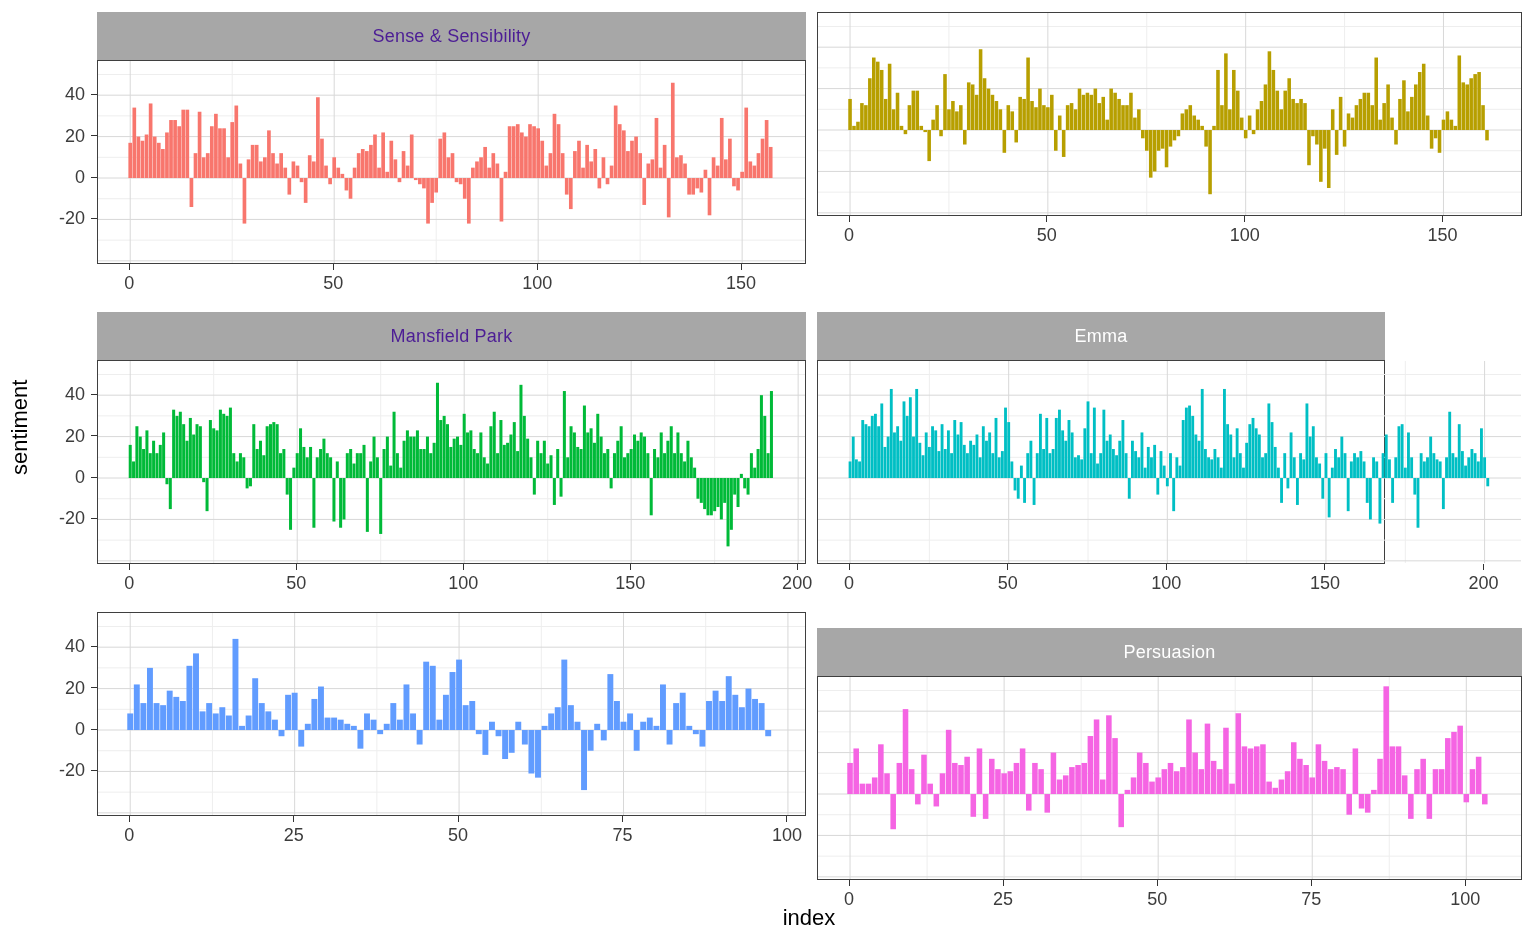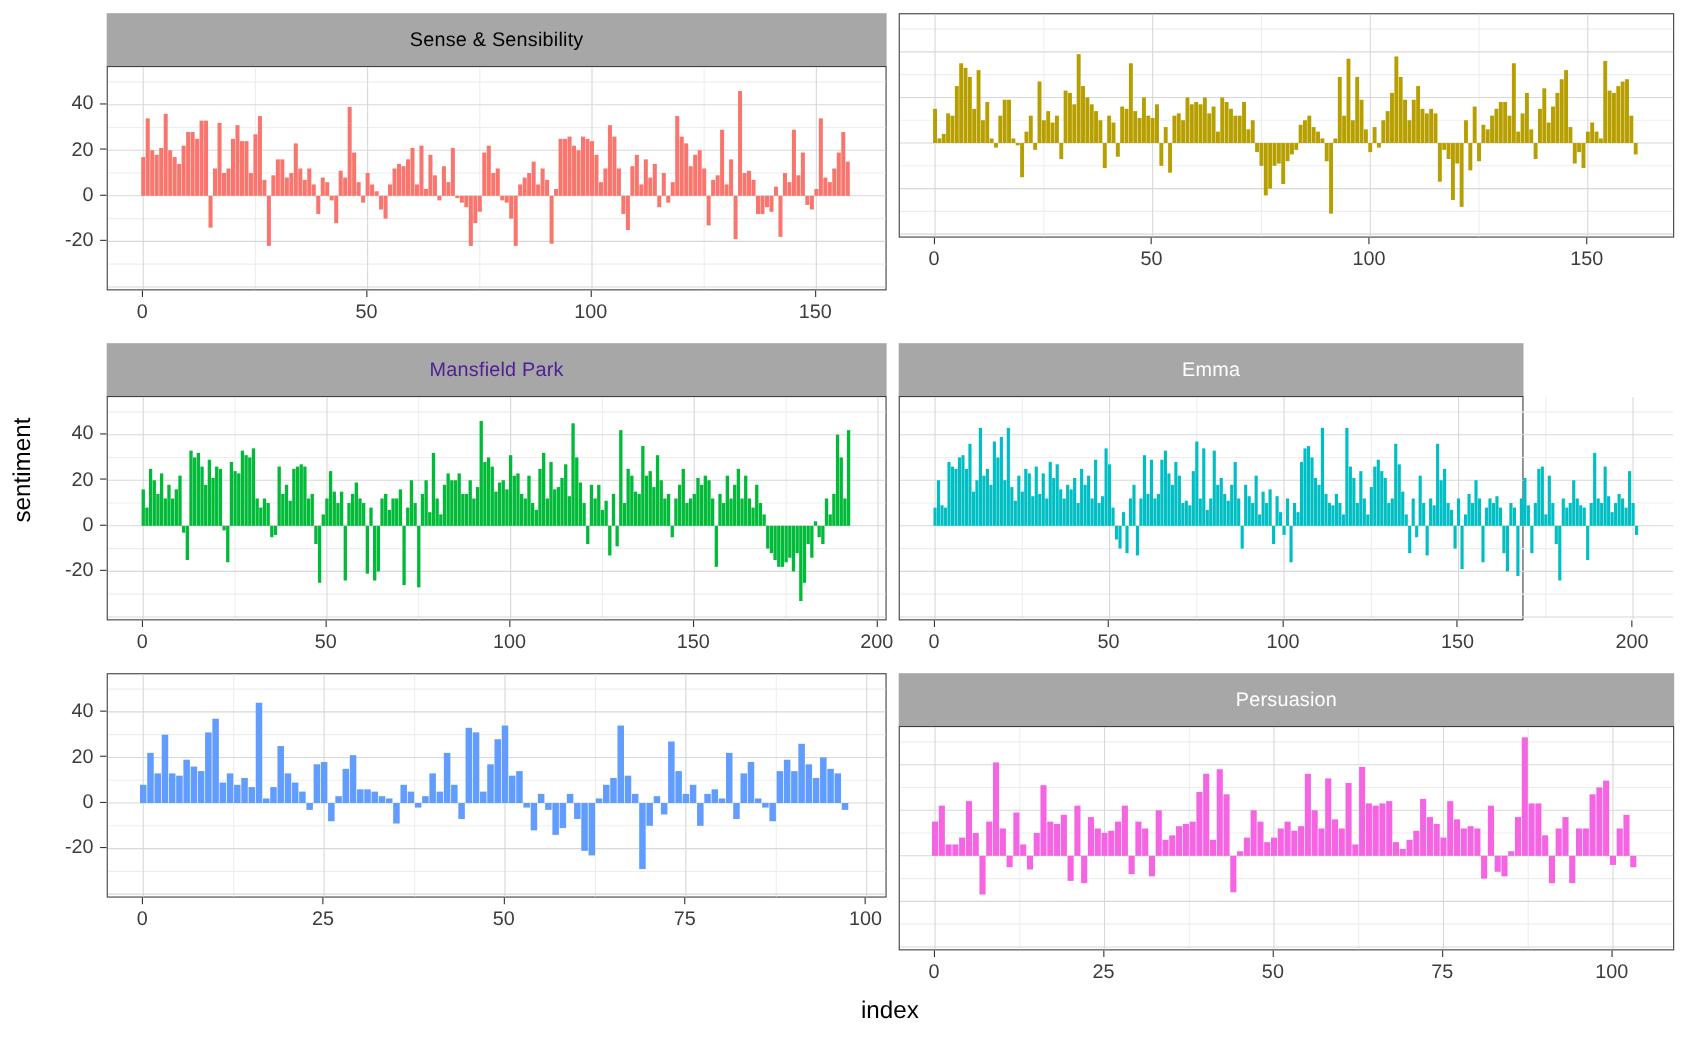--- a/index.html
+++ b/index.html
@@ -59,21 +59,21 @@
       <div class="tickmark" style="top: 33.6726px; background: rgb(51, 51, 51);"></div>
       <div class="ticklabel" style="top: 75.5939px; color: rgb(60, 60, 60);">20</div>
       <div class="tickmark" style="top: 75.0939px; background: rgb(51, 51, 51);"></div>
       <div class="ticklabel" style="top: 117.015px; color: rgb(60, 60, 60);">0</div>
       <div class="tickmark" style="top: 116.515px; background: rgb(51, 51, 51);"></div>
       <div class="ticklabel" style="top: 158.437px; color: rgb(60, 60, 60);">-20</div>
       <div class="tickmark" style="top: 157.937px; background: rgb(51, 51, 51);"></div>
     </div>
 
   <div class="facet" style="left:97px;top:12px;width:709px">
-    <div class="strip" style="background: rgb(167, 167, 167); color: #000000;">
+    <div class="strip" style="background: rgb(167, 167, 167); color: #4c1d95;">
         <span>Sense &amp; Sensibility</span>
       </div>
     <div class="panel" style="border: 1px solid rgb(63, 63, 63);">
         <svg width="707" height="202">
           <line x1="0" y1="13.461928934010153" x2="709" y2="13.461928934010153" stroke="#EEEEEE" stroke-width="1"></line>
           <line x1="0" y1="54.88324873096447" x2="709" y2="54.88324873096447" stroke="#EEEEEE" stroke-width="1"></line>
           <line x1="0" y1="96.30456852791878" x2="709" y2="96.30456852791878" stroke="#EEEEEE" stroke-width="1"></line>
           <line x1="0" y1="137.7258883248731" x2="709" y2="137.7258883248731" stroke="#EEEEEE" stroke-width="1"></line>
           <line x1="0" y1="179.14720812182742" x2="709" y2="179.14720812182742" stroke="#EEEEEE" stroke-width="1"></line>
           <line x1="134.21231300345224" y1="0" x2="134.21231300345224" y2="204" stroke="#EEEEEE" stroke-width="1"></line>
@@ -1072,21 +1072,21 @@
         <div class="ticklabel" style="left: 196.652px; color: rgb(60, 60, 60);">25</div>
         <div class="tickmark" style="left: 360.577px; background: rgb(51, 51, 51);"></div>
         <div class="ticklabel" style="left: 361.077px; color: rgb(60, 60, 60);">50</div>
         <div class="tickmark" style="left: 525.002px; background: rgb(51, 51, 51);"></div>
         <div class="ticklabel" style="left: 525.502px; color: rgb(60, 60, 60);">75</div>
         <div class="tickmark" style="left: 689.427px; background: rgb(51, 51, 51);"></div>
         <div class="ticklabel" style="left: 689.927px; color: rgb(60, 60, 60);">100</div>
       </div>
   </div>
 
-  <div class="facet" style="left:817px;top:612px;width:705px">
+  <div class="facet" style="left:817px;top:628px;width:705px">
     <div class="strip" style="background: rgb(167, 167, 167); color: rgb(255, 255, 255);">
         <span>Persuasion</span>
       </div>
     <div class="panel" style="border: 1px solid rgb(63, 63, 63);">
         <svg width="703" height="202">
           <line x1="0" y1="13.461928934010153" x2="705" y2="13.461928934010153" stroke="#EEEEEE" stroke-width="1"></line>
           <line x1="0" y1="54.88324873096447" x2="705" y2="54.88324873096447" stroke="#EEEEEE" stroke-width="1"></line>
           <line x1="0" y1="96.30456852791878" x2="705" y2="96.30456852791878" stroke="#EEEEEE" stroke-width="1"></line>
           <line x1="0" y1="137.7258883248731" x2="705" y2="137.7258883248731" stroke="#EEEEEE" stroke-width="1"></line>
           <line x1="0" y1="179.14720812182742" x2="705" y2="179.14720812182742" stroke="#EEEEEE" stroke-width="1"></line>

